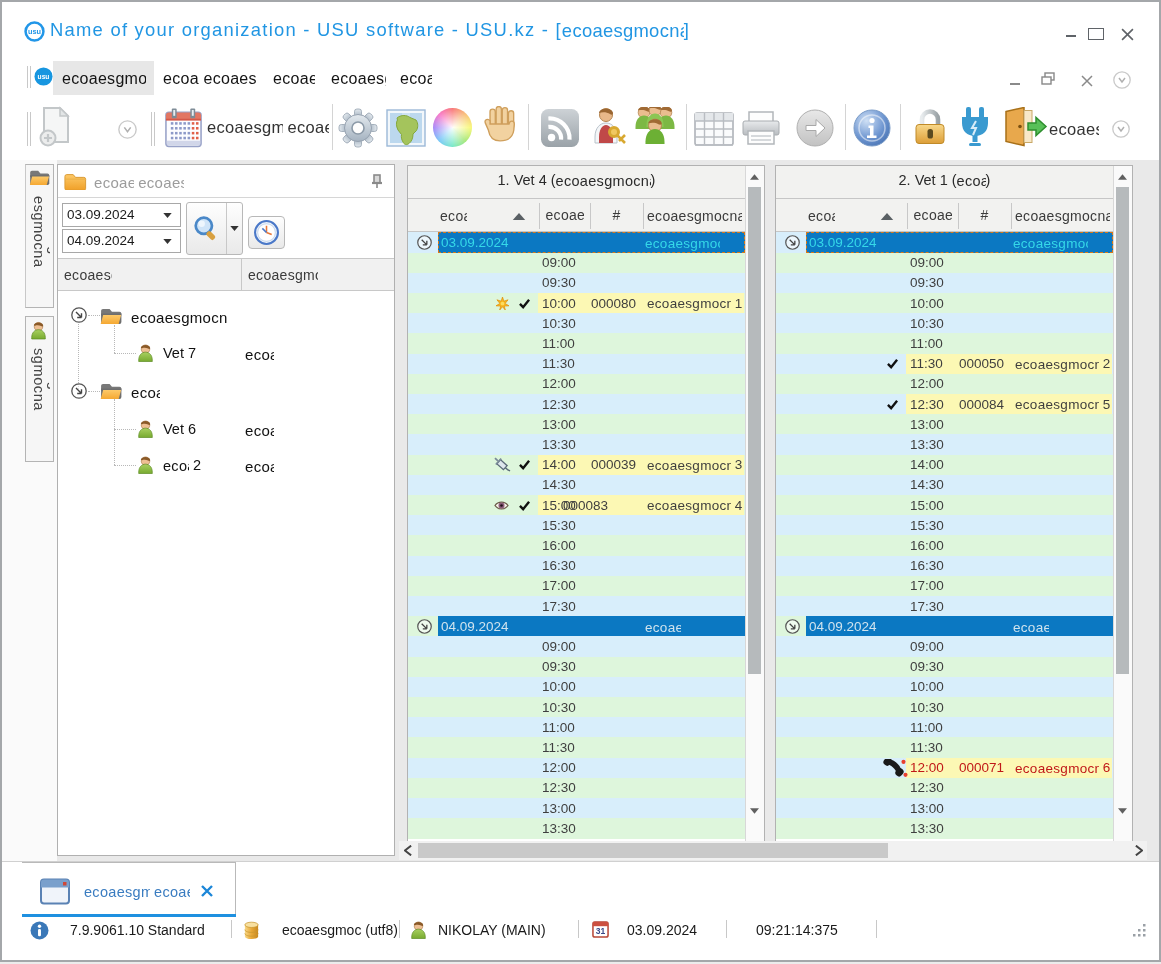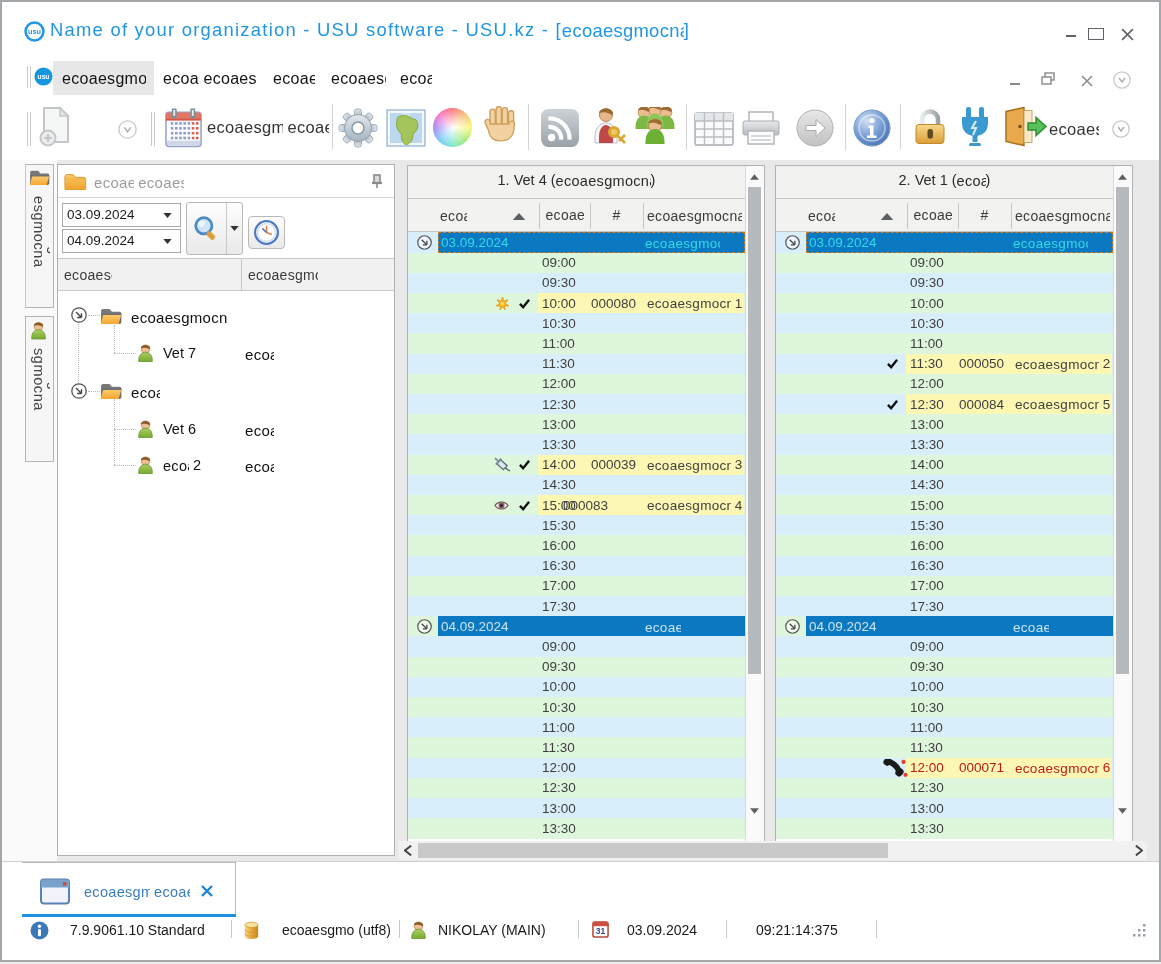--- a/index.html
+++ b/index.html
@@ -696,21 +696,21 @@
       <linearGradient id="dbg" x1="0" y1="0" x2="1" y2="0">
         <stop offset="0" stop-color="#f8d888"></stop>
         <stop offset="0.5" stop-color="#e8a838"></stop>
         <stop offset="1" stop-color="#c88820"></stop>
       </linearGradient>
     </defs>
     <path d="M2 4 v12 c0 1.8 3 3 7 3 s7-1.2 7-3 V4 z" fill="url(#dbg)"></path>
     <ellipse cx="9" cy="4" rx="7" ry="2.8" fill="#f8e0a0" stroke="#c89830" stroke-width="0.8"></ellipse>
     <path d="M2 9 c0 1.8 3 3 7 3 s7-1.2 7-3 M2 13 c0 1.8 3 3 7 3 s7-1.2 7-3" fill="none" stroke="#c89830" stroke-width="0.8"></path>
   </svg>
-<div class="t" style="left:282px;top:922px;font-size:14px;color:#1a1a1a;">ecoaesgmo (utf8)</div>
+<div class="t" style="left:282px;top:922px;font-size:14px;color:#1a1a1a;">ecoaesgmoc (utf8)</div>
 <div style="position:absolute;left:399px;top:920px;width:1px;height:18px;background:#c8c8c8;"></div>
 <svg style="position:absolute;left:410px;top:920px;width:17px;height:20px;" viewBox="0 0 20 21">
     <circle cx="10" cy="6" r="5" fill="#eebf93" stroke="#b08050" stroke-width="0.8"></circle>
     <path d="M4.5 4.5 c0-4 10-5 11 0 c0 1.5-1.5 1.5-2.5 .8 c-2-1.2-5-1.2-7-.5 z" fill="#8a5a28"></path>
     <path d="M2 19 c0-6 3.5-9.5 8-9.5 c4.5 0 8 3.5 8 9.5 l0 1.5 h-16 z" fill="url(#psg)" stroke="#5a8a20" stroke-width="0.8"></path>
     <defs>
       <linearGradient id="psg" x1="0" y1="0" x2="0" y2="1">
         <stop offset="0" stop-color="#a8d060"></stop>
         <stop offset="1" stop-color="#78aa30"></stop>
       </linearGradient>

